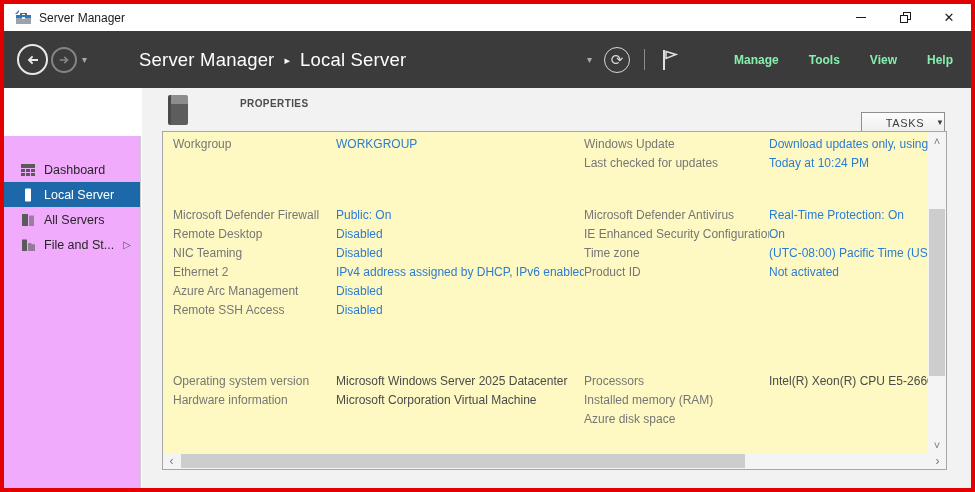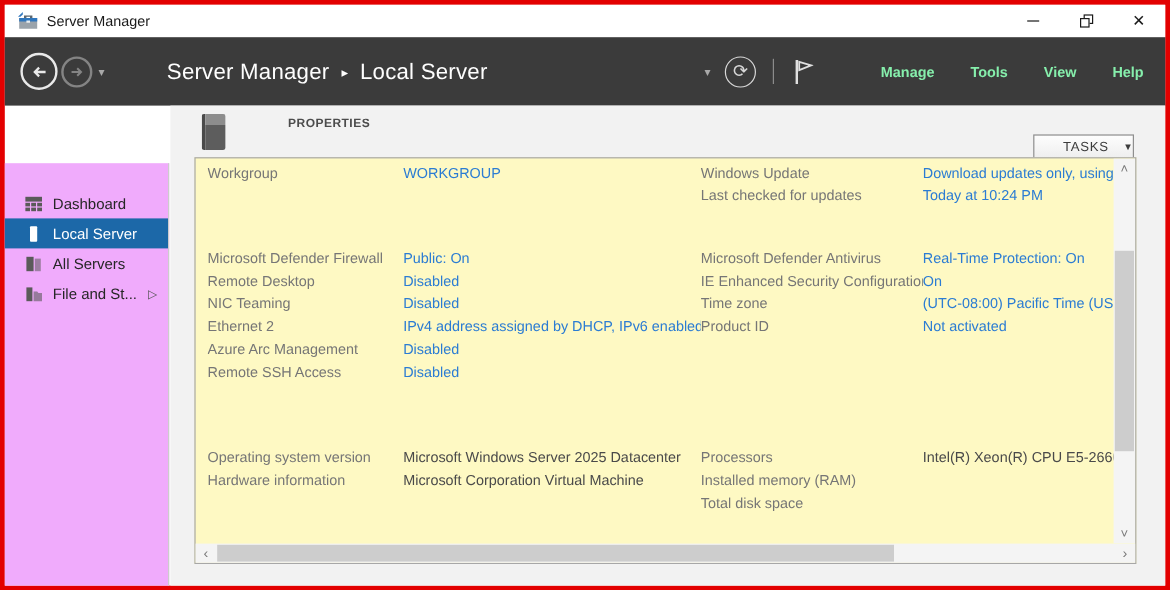--- a/index.html
+++ b/index.html
@@ -270,21 +270,21 @@
                 <span class="cell plain">Intel(R) Xeon(R) CPU E5-2660 v</span>
               </div>
               <div class="prop-row">
                 <span class="cell label">Hardware information</span>
                 <span class="cell plain">Microsoft Corporation Virtual Machine</span>
                 <span class="cell label">Installed memory (RAM)</span>
               </div>
               <div class="prop-row">
                 <span class="cell label"></span>
                 <span class="cell plain"></span>
-                <span class="cell label">Total disk space</span>
+                <span class="cell label">Azure disk space</span>
               </div>
             </div>
           </div>
         <div class="vscroll">
           <span class="v-arrow up">˄</span>
           <div class="v-thumb"></div>
           <span class="v-arrow down">˅</span>
         </div>
       </div>
       <div class="hscroll">

